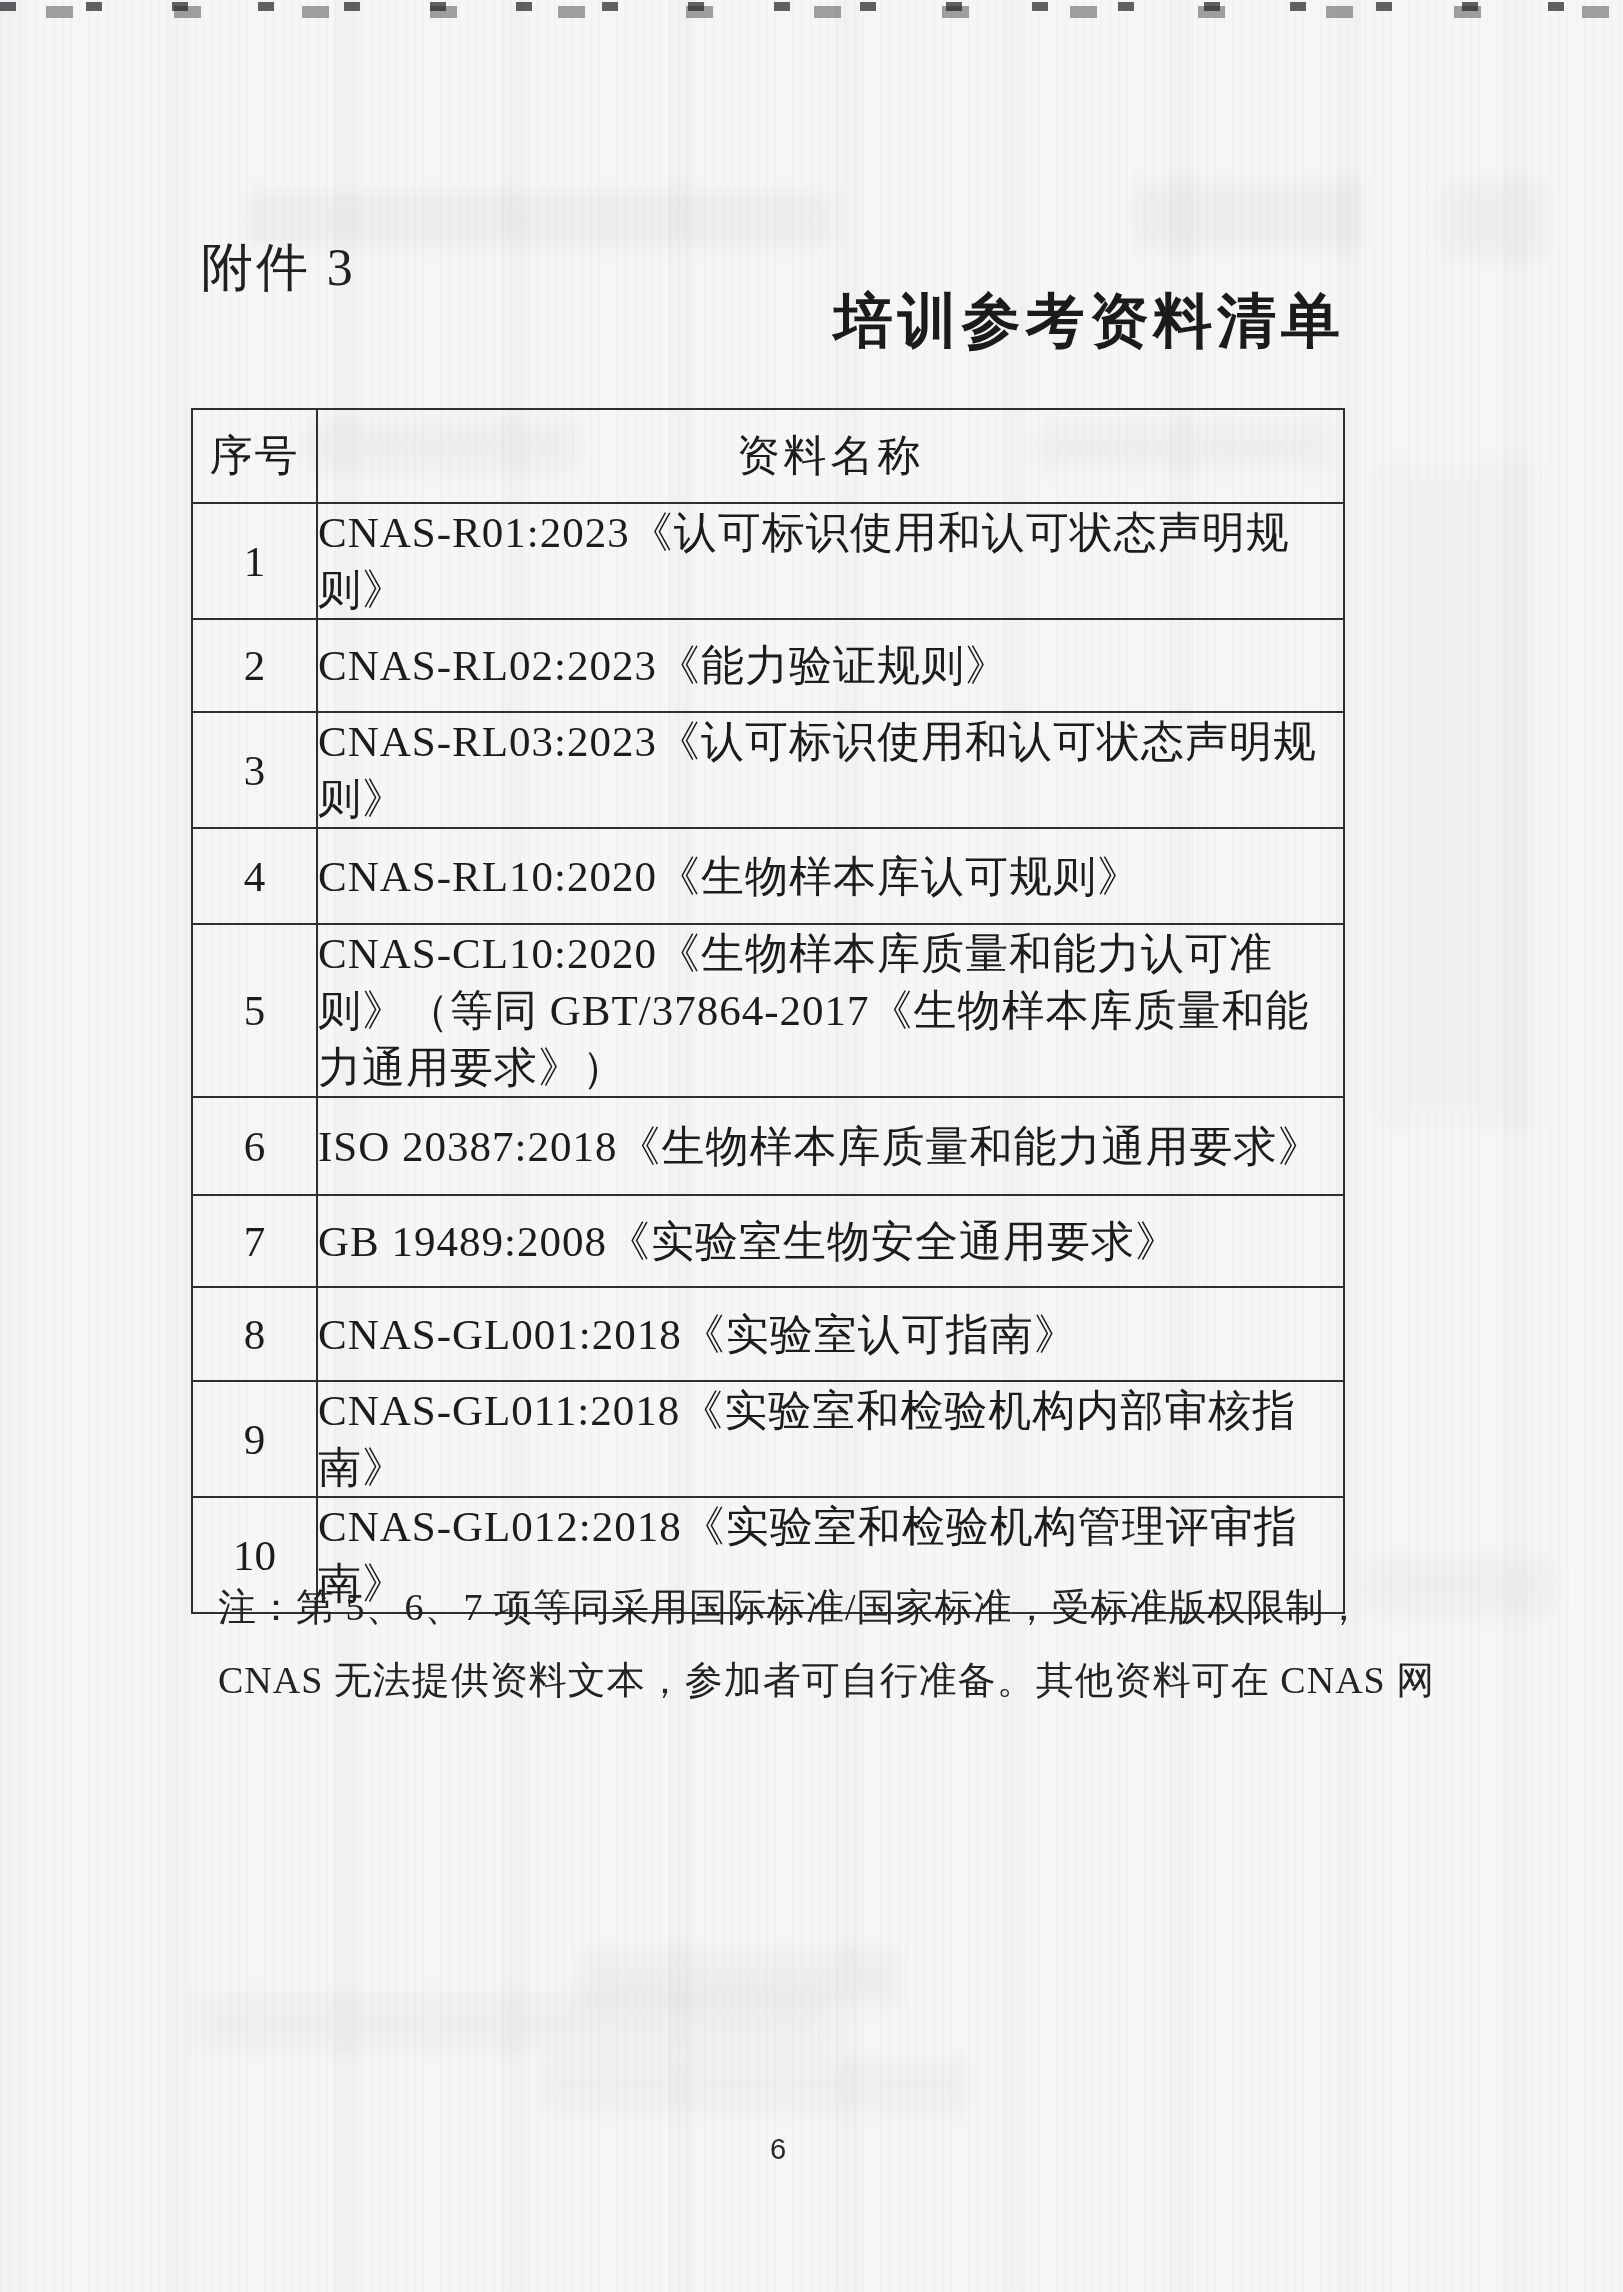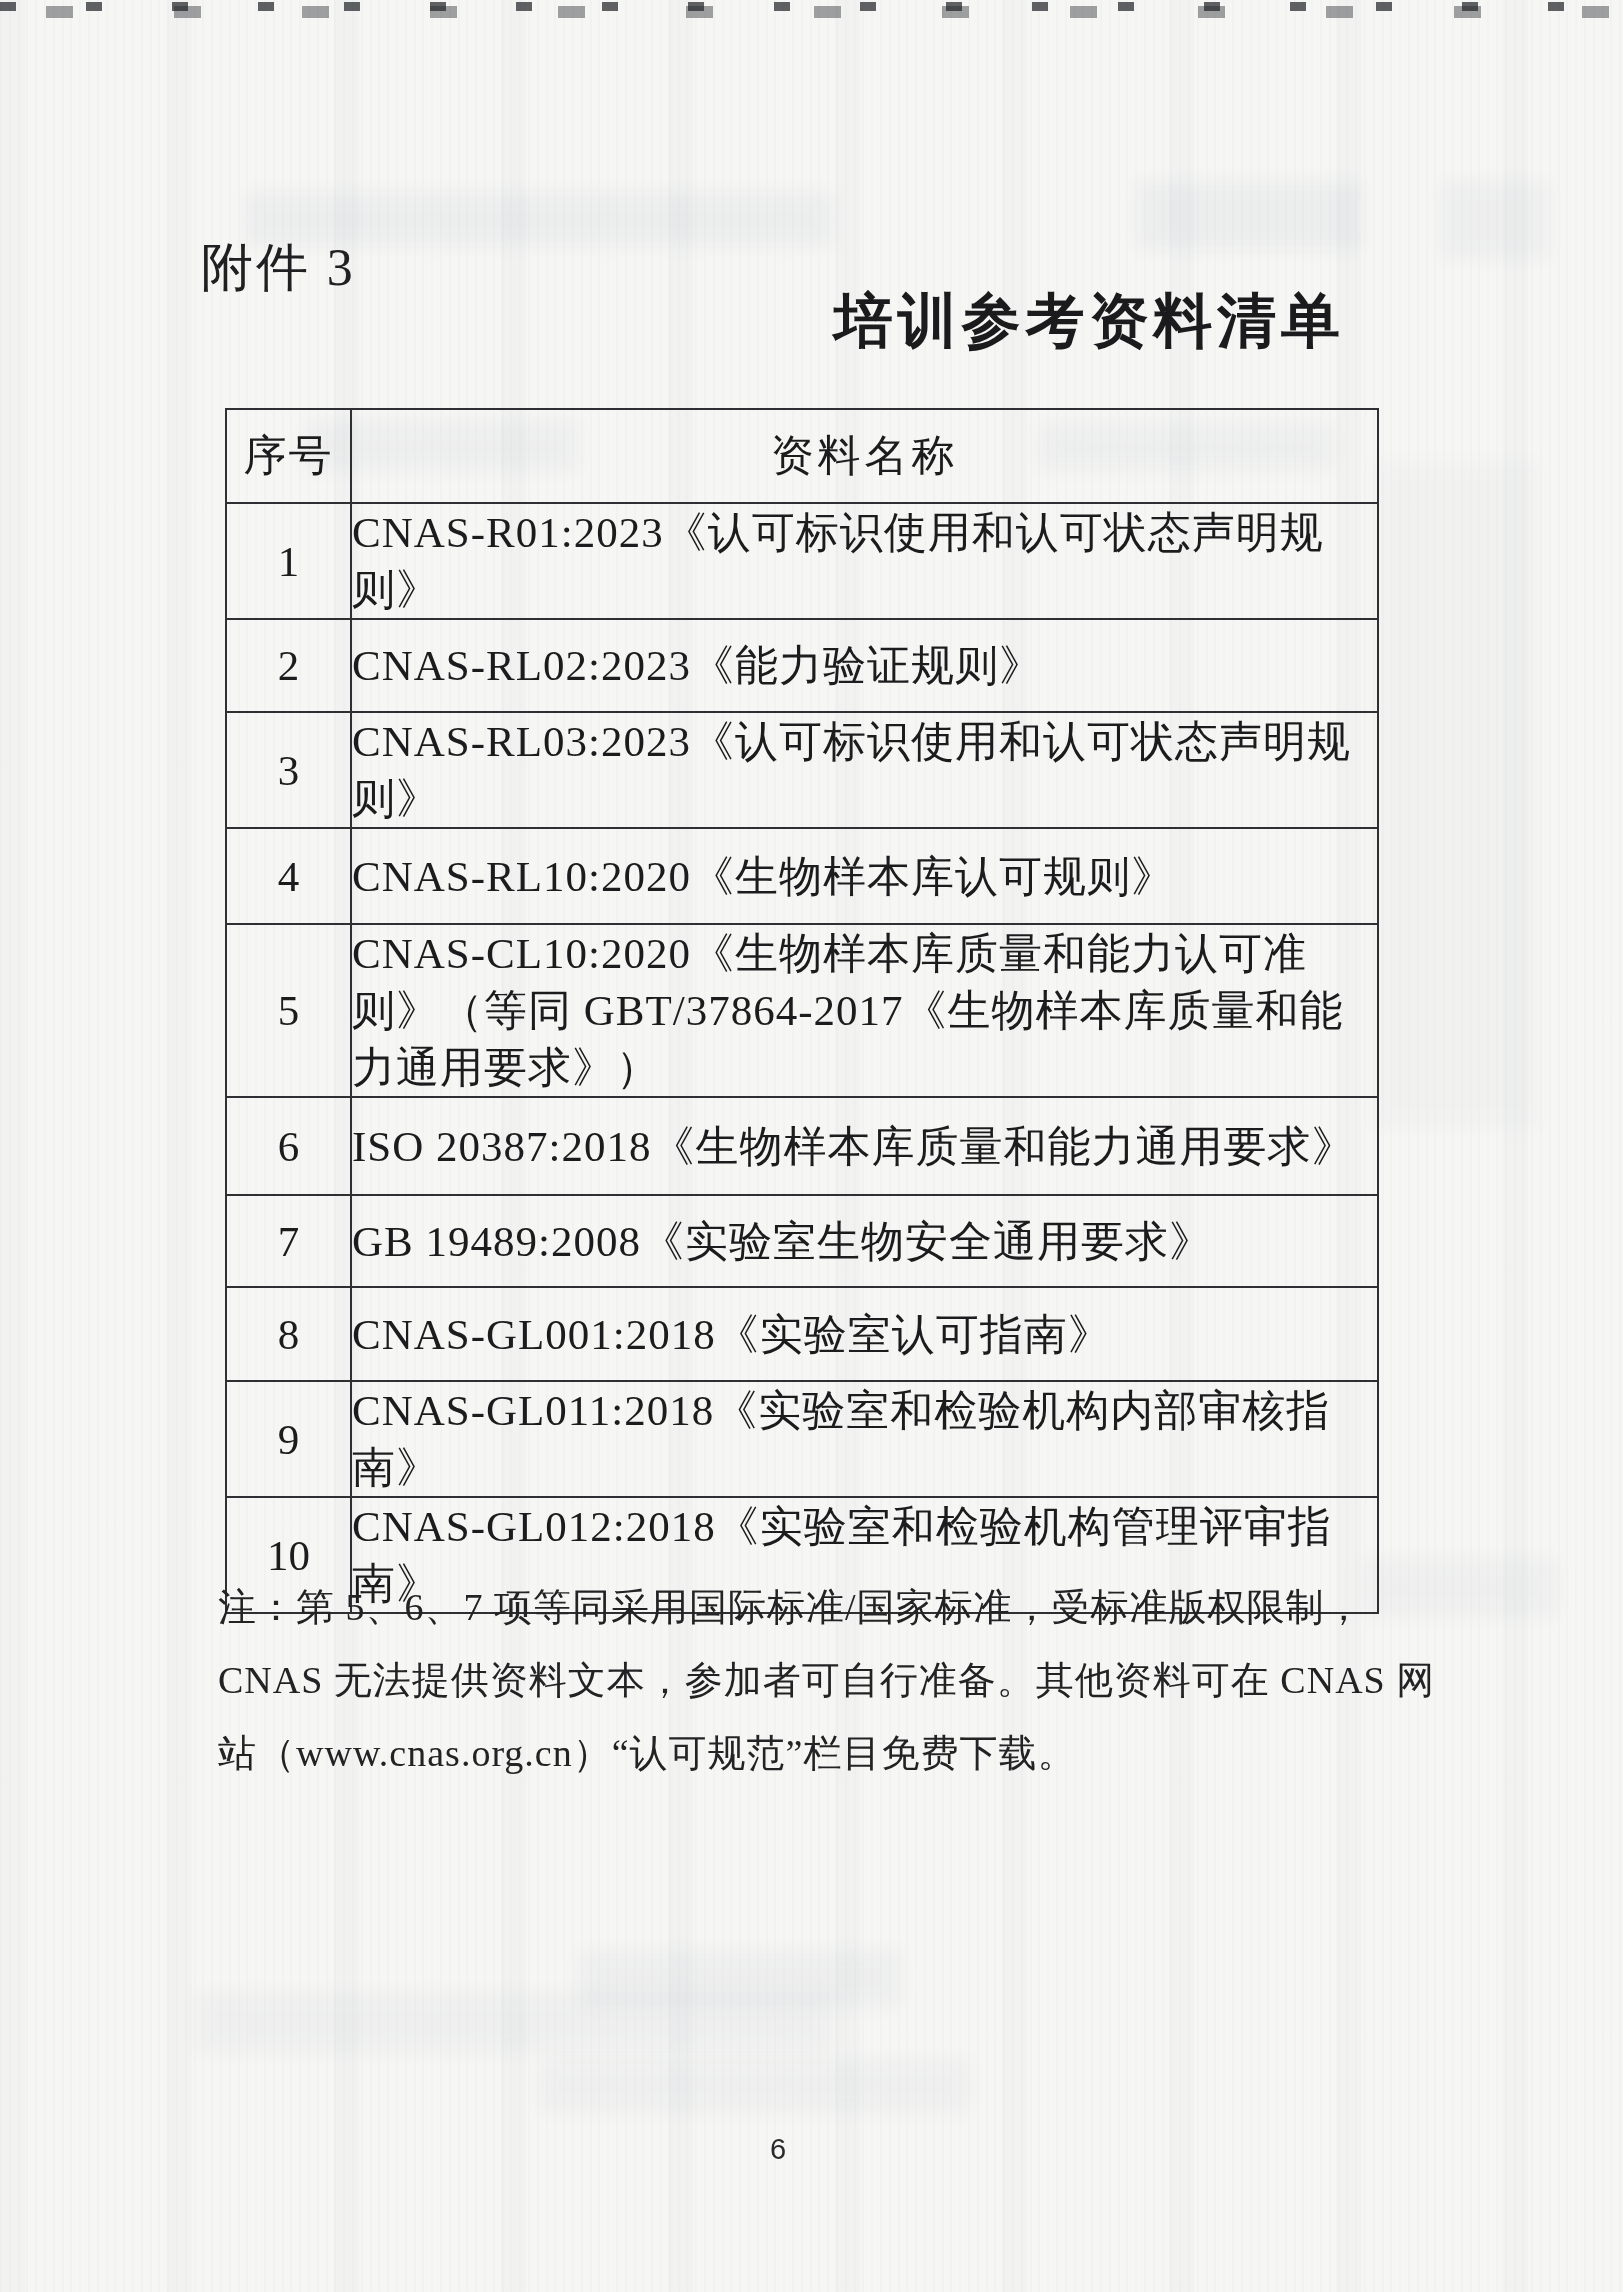--- a/index.html
+++ b/index.html
@@ -27,21 +27,21 @@
     position:absolute;left:201px;top:201px;
     font-size:52px;letter-spacing:2.9px;font-weight:400;color:#202022;margin-top:32px;
   }
   .title{
     position:absolute;left:191px;top:282px;width:1154px;margin:0;
     text-align:right;font-size:59px;font-weight:bold;letter-spacing:4.9px;color:#1b1b1d;
   }
   table.ref{
     position:absolute;left:191px;top:408px;width:1154px;
     border-collapse:collapse;table-layout:fixed;
-    font-size:43px;color:#1c1c1e;margin-left:34px;
+    font-size:43px;color:#1c1c1e;
   }
   table.ref col.c1{width:125px;}
   table.ref th,table.ref td{
     border:2px solid #2f2f33;
     padding:0;vertical-align:middle;
     font-weight:normal;
   }
   table.ref{border:2.9px solid #2b2b2f;}
   tr.hdr{height:94px;}
   tr.h1{height:98px;}  tr.h2{height:93px;}  tr.h3{height:116px;}
@@ -136,19 +136,18 @@
       <tr class="h10">
         <td class="idx">10</td>
         <td class="nm">CNAS-GL012:2018《实验室和检验机构管理评审指南》</td>
       </tr>
     </tbody>
   </table>
 
   <div class="note">
     <div>注：第 5、6、7 项等同采用国际标准/国家标准，受标准版权限制，</div>
     <div>CNAS 无法提供资料文本，参加者可自行准备。其他资料可在 CNAS 网</div>
-    <div>站（www.cnas.org.cn）“认可规范”栏目免费下载。</div>
   </div>
 
   <div class="pageno">6</div>
 
 </div>
 
 
 </body></html>

